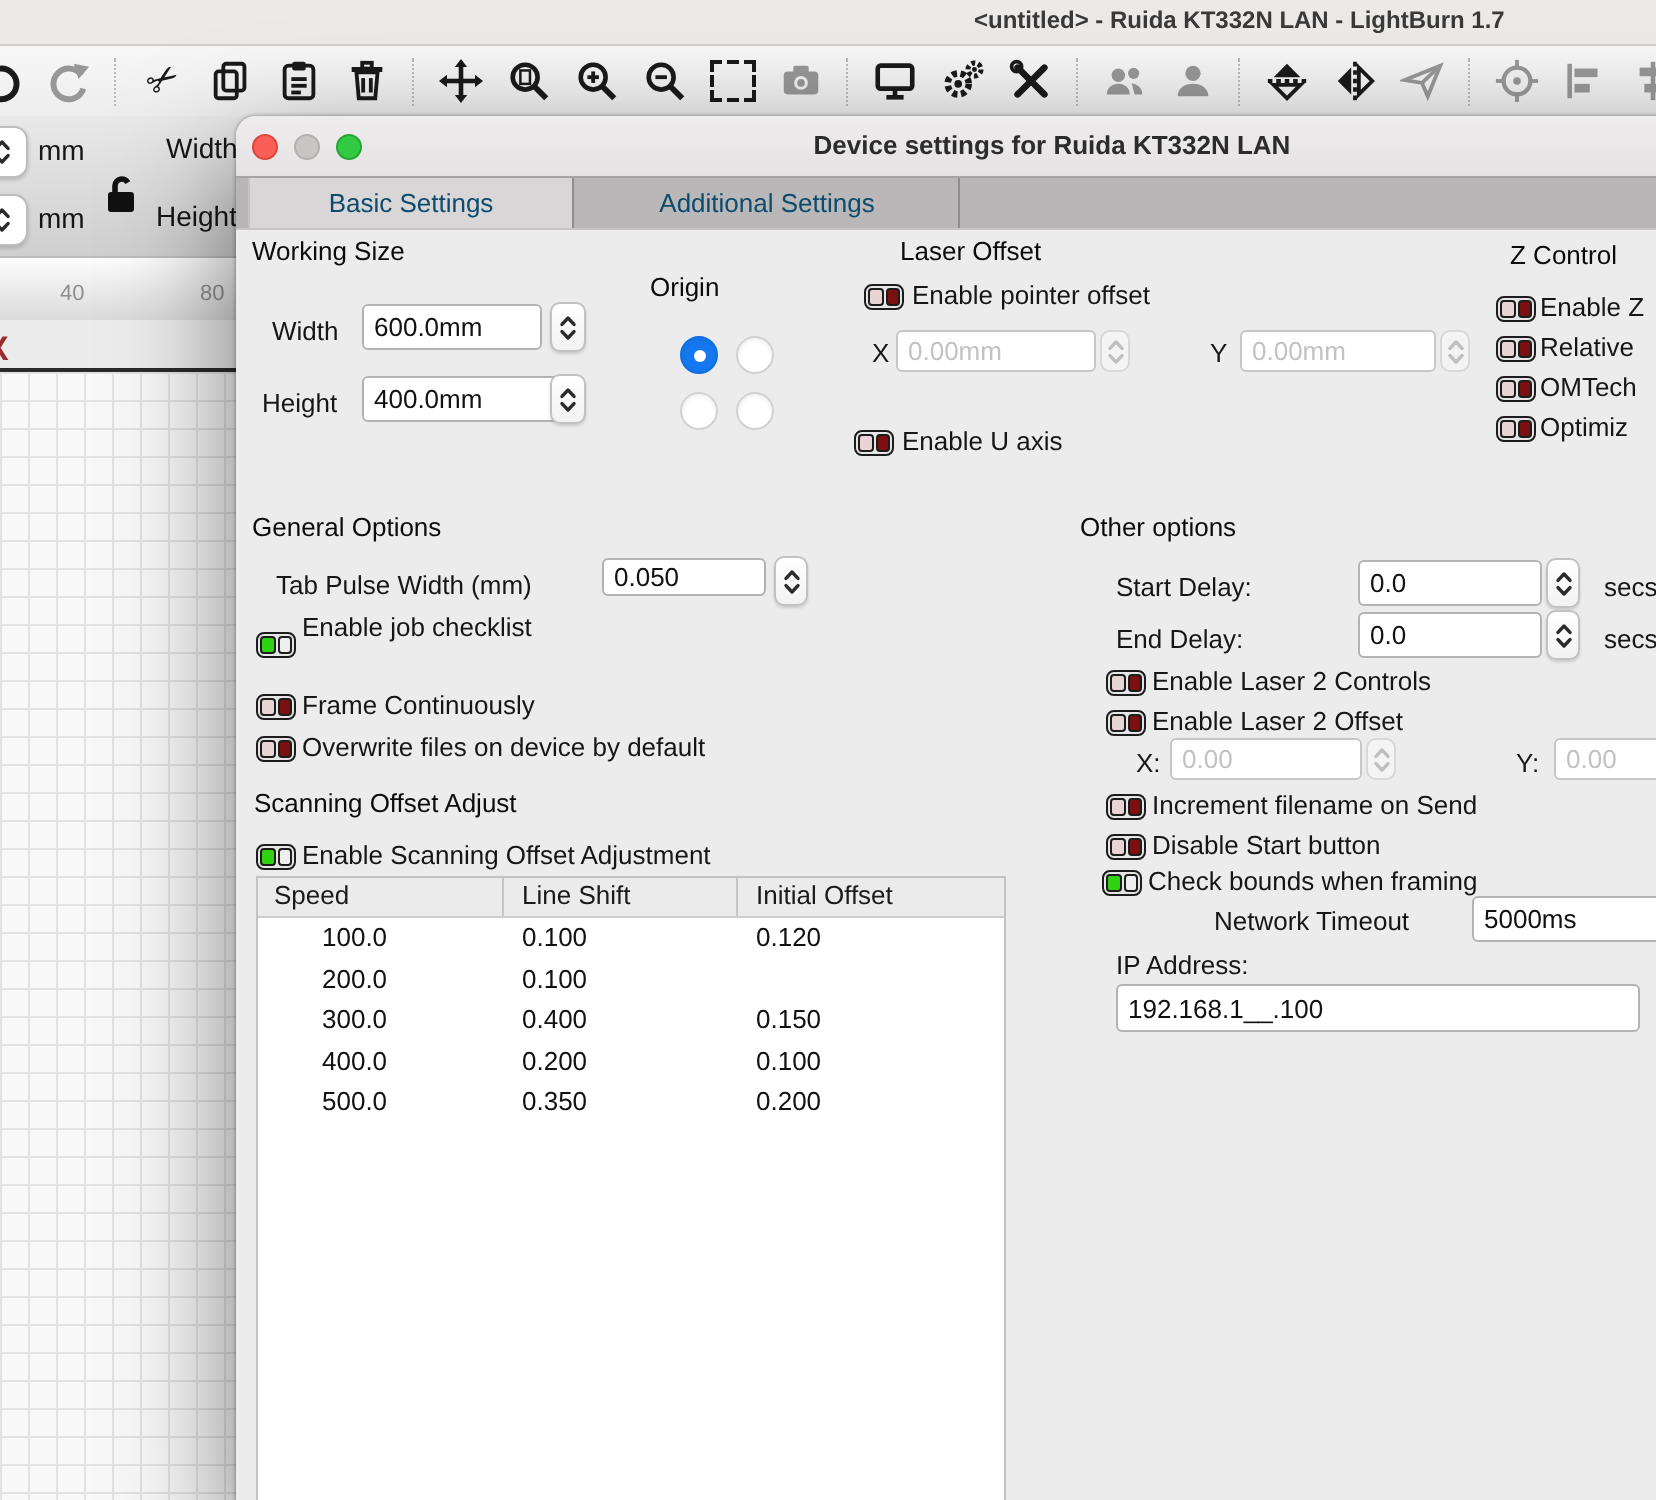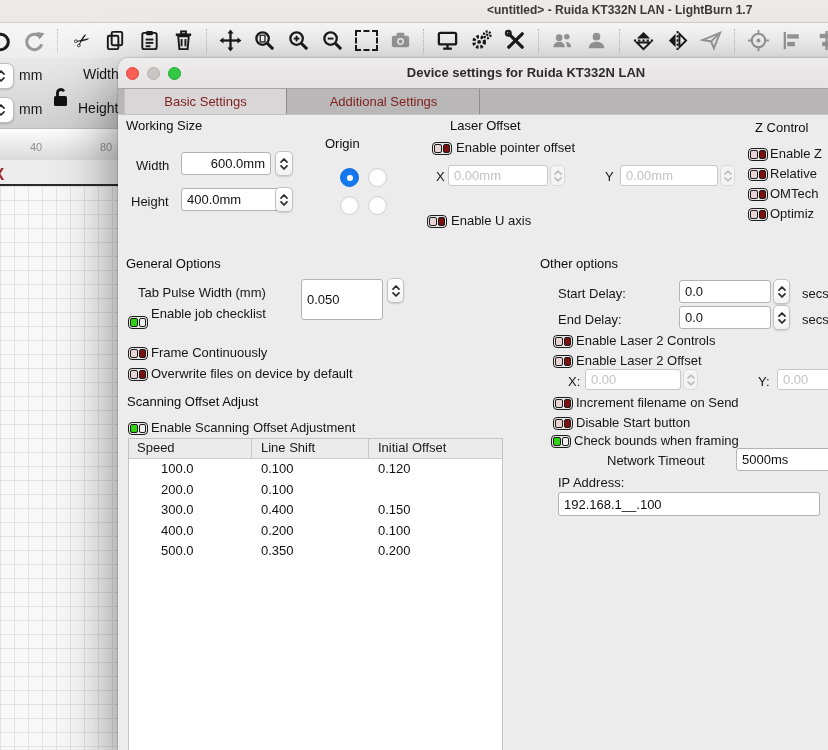--- a/index.html
+++ b/index.html
@@ -50,21 +50,21 @@
   #dlg-titlebar{position:absolute;left:0;top:0;width:100%;height:30px;background:linear-gradient(#eeecec,#e4e2e2);
                 border-bottom:1px solid #d2d0d0;}
   #dlg-title{position:absolute;width:100%;top:7px;text-align:center;font-size:13px;font-weight:bold;color:#2c2c2c;}
   .light{position:absolute;top:9px;width:13px;height:13px;border-radius:50%;}
   .light.red{left:8px;background:#f95f56;border:1px solid #e0443c;box-sizing:border-box;}
   .light.gray{left:29px;background:#c9c5c4;border:1px solid #b3afae;box-sizing:border-box;}
   .light.green{left:50px;background:#32c943;border:1px solid #24a631;box-sizing:border-box;}
 
   #tabbar{position:absolute;left:0;top:30px;width:100%;height:25px;background:#b7b5b5;
           border-top:1px solid #a5a3a3;border-bottom:1px solid #c6c4c4;}
-  .tab{position:absolute;top:0;height:25px;font-size:13px;color:#7f1d1d;display:flex;align-items:center;justify-content:center;box-sizing:border-box;}
+  .tab{position:absolute;top:0;height:25px;font-size:13px;color:#0c4a6e;display:flex;align-items:center;justify-content:center;box-sizing:border-box;}
   .tab.active{background:#d8d6d6;border-right:1px solid #8e8c8c;border-left:1px solid #c4c2c2;}
   .tab.inactive{background:#b9b7b7;border-right:1px solid #8e8c8c;}
 
   .fld{position:absolute;background:#fff;border:1px solid #b3b3b3;border-radius:3px;font-family:"Liberation Sans",sans-serif;
        font-size:13px;color:#111;padding:0 5px;box-sizing:border-box;outline:none;}
   .fld.dis{color:#c2c2c2;border-color:#c7c7c7;}
   .spin{position:absolute;background:linear-gradient(#fff,#f2f2f2);border:1px solid #c2c2c2;border-radius:5px;
         box-shadow:0 1px 1.5px rgba(0,0,0,.15);display:flex;align-items:center;justify-content:center;box-sizing:border-box;}
   .spin.dis{background:#f4f4f4;box-shadow:none;border-color:#d8d8d8;}
 
@@ -322,21 +322,21 @@
     <div id="dlg-title">Device settings for Ruida KT332N LAN</div>
   </div>
 
   <div id="tabbar">
     <div class="tab active" style="left:6px;width:163px;">Basic Settings</div>
     <div class="tab inactive" style="left:170px;width:192px;">Additional Settings</div>
   </div>
 
   <span class="hdg" style="left:8px;top:60px;">Working Size</span>
   <span class="lbl" style="left:18px;top:100px;">Width</span>
-  <input class="fld" style="left: 63px; top: 94px; width: 90px; height: 23px; text-align: right;" readonly="" value="600.0mm">
+  <input class="fld" style="left: 63px; top: 94px; width: 90px; height: 23px;" readonly="" value="600.0mm">
   <span class="spin" style="left:157px;top:93px;width:18px;height:25px;">
     <svg class="chev" viewBox="0 0 10 16">
         <path d="M2 6.2 5 3l3 3.2"></path>
         <path d="M2 9.8 5 13l3-3.2"></path>
       </svg>
     </span>
   <span class="lbl" style="left:13px;top:136px;">Height</span>
   <input class="fld" style="left: 63px; top: 130px; width: 100px; height: 23px;" readonly="" value="400.0mm">
   <span class="spin" style="left:157px;top:129px;width:18px;height:25px;">
     <svg class="chev" viewBox="0 0 10 16">
@@ -396,21 +396,21 @@
     </span>
   <span class="lbl" style="left:652px;top:128px;">OMTech</span>
   <span class="tgl off" style="left:630px;top:150px;">
       <span class="h a"></span>
       <span class="h b"></span>
     </span>
   <span class="lbl" style="left:652px;top:148px;">Optimiz</span>
 
   <span class="hdg" style="left:8px;top:198px;">General Options</span>
   <span class="lbl" style="left:20px;top:227px;">Tab Pulse Width (mm)</span>
-  <input class="fld" style="left: 183px; top: 221px; width: 82px; height: 41px;" readonly="" value="0.050">
+  <input class="fld" style="left: 183px; top: 221px; width: 82px; height: 19px;" readonly="" value="0.050">
   <span class="spin" style="left:269px;top:220px;width:17px;height:25px;">
     <svg class="chev" viewBox="0 0 10 16">
         <path d="M2 6.2 5 3l3 3.2"></path>
         <path d="M2 9.8 5 13l3-3.2"></path>
       </svg>
     </span>
   <span class="tgl on" style="left:10px;top:258px;">
       <span class="h a"></span>
       <span class="h b"></span>
     </span>

